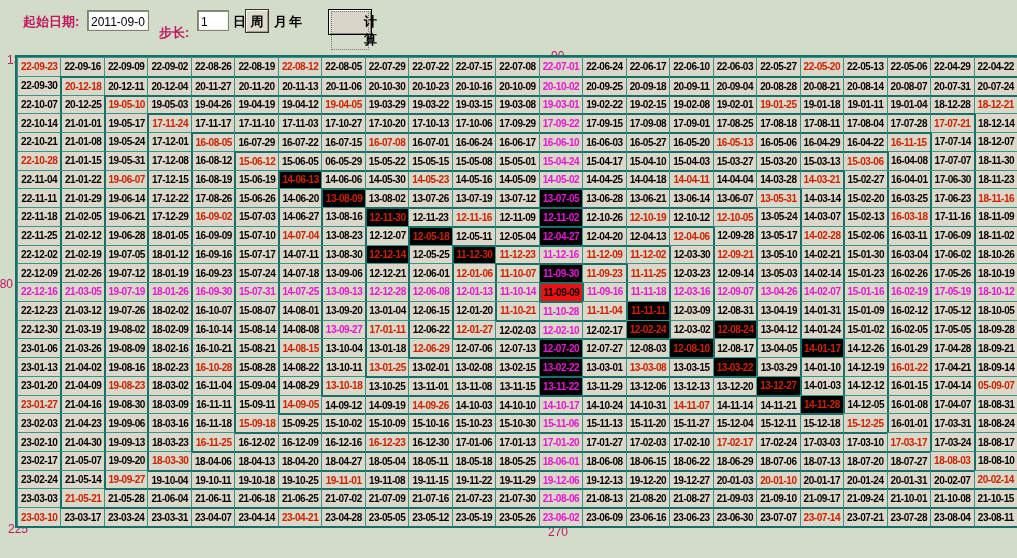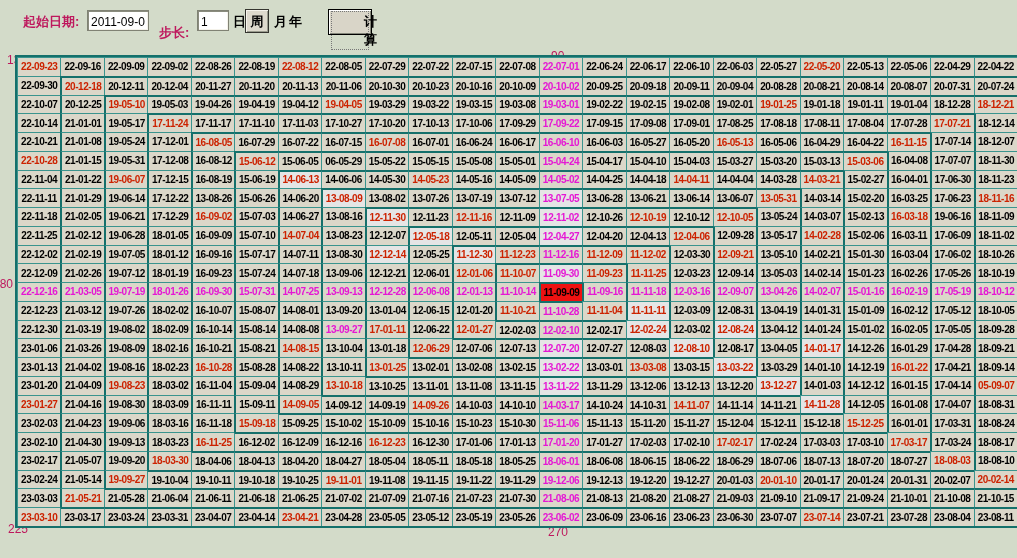--- a/index.html
+++ b/index.html
@@ -41,21 +41,21 @@
     position:relative;overflow:hidden;white-space:nowrap;
     display:flex;align-items:center;justify-content:center;
     font-size:10px;font-weight:700;letter-spacing:-0.45px;color:#000;
     border-left:1px solid #3a948e;border-top:1px solid #3a948e;
     background:#dbd7c9;
   }
   .cell.bl{border-left:2px solid #15706b;}
   .cell.bt{border-top:2px solid #15706b;}
   .cell.red{color:#cc2200;}
   .cell.magenta{color:#e517d4;}
-  .cell.ybg{background:#e5e5e5;}
+  .cell.ybg{background:#000000;}
   .cell.center{background:#ee1111;color:#000;}
 </style>
 </head>
 <body>
 
 <div id="controls">
   <span class="blue-label" style="left:23px;top:13px">起始日期:</span>
   <input class="txt-input" style="left: 87px; top: 10px; width: 54px; height: 17px;" value="2011-09-09">
   <span class="blue-label" style="left:159px;top:24px">步长:</span>
   <input class="txt-input" style="left: 197px; top: 10px; width: 24px; height: 17px;" value="1">
@@ -233,21 +233,21 @@
     <div class="cell bt">14-03-28</div>
     <div class="cell red bt">14-03-21</div>
     <div class="cell bl">15-02-27</div>
     <div class="cell bl">16-04-01</div>
     <div class="cell bl">17-06-30</div>
     <div class="cell bl">18-11-23</div>
     <div class="cell">22-11-11</div>
     <div class="cell bl">21-01-29</div>
     <div class="cell bl">19-06-14</div>
     <div class="cell bl">17-12-22</div>
-    <div class="cell bl">13-08-26</div>
+    <div class="cell bl">17-08-26</div>
     <div class="cell bl">15-06-26</div>
     <div class="cell bl">14-06-20</div>
     <div class="cell red ybg bl bt">13-08-09</div>
     <div class="cell bt">13-08-02</div>
     <div class="cell bt">13-07-26</div>
     <div class="cell bt">13-07-19</div>
     <div class="cell bt">13-07-12</div>
     <div class="cell magenta ybg bt">13-07-05</div>
     <div class="cell bt">13-06-28</div>
     <div class="cell bt">13-06-21</div>
@@ -273,21 +273,21 @@
     <div class="cell bt">12-11-09</div>
     <div class="cell magenta ybg bt">12-11-02</div>
     <div class="cell bt">12-10-26</div>
     <div class="cell red bt">12-10-19</div>
     <div class="cell bt">12-10-12</div>
     <div class="cell red bt">12-10-05</div>
     <div class="cell bl">13-05-24</div>
     <div class="cell bl">14-03-07</div>
     <div class="cell bl">15-02-13</div>
     <div class="cell red bl">16-03-18</div>
-    <div class="cell bl">19-06-16</div>
+    <div class="cell bl">17-11-16</div>
     <div class="cell bl">18-11-09</div>
     <div class="cell">22-11-25</div>
     <div class="cell bl">21-02-12</div>
     <div class="cell bl">19-06-28</div>
     <div class="cell bl">18-01-05</div>
     <div class="cell bl">16-09-09</div>
     <div class="cell bl">15-07-10</div>
     <div class="cell red bl">14-07-04</div>
     <div class="cell bl">13-08-23</div>
     <div class="cell bl">12-12-07</div>
@@ -494,21 +494,21 @@
     <div class="cell bl">19-08-30</div>
     <div class="cell bl">18-03-09</div>
     <div class="cell bl">16-11-11</div>
     <div class="cell bl">15-09-11</div>
     <div class="cell red bl">14-09-05</div>
     <div class="cell bt">14-09-12</div>
     <div class="cell bt">14-09-19</div>
     <div class="cell red bt">14-09-26</div>
     <div class="cell bt">14-10-03</div>
     <div class="cell bt">14-10-10</div>
-    <div class="cell magenta bt">14-03-17</div>
+    <div class="cell magenta bt">14-10-17</div>
     <div class="cell bt">14-10-24</div>
     <div class="cell bt">14-10-31</div>
     <div class="cell red bt">14-11-07</div>
     <div class="cell bt">14-11-14</div>
     <div class="cell bt">14-11-21</div>
     <div class="cell red ybg">14-11-28</div>
     <div class="cell bl">14-12-05</div>
     <div class="cell bl">16-01-08</div>
     <div class="cell bl">17-04-07</div>
     <div class="cell bl">18-08-31</div>

